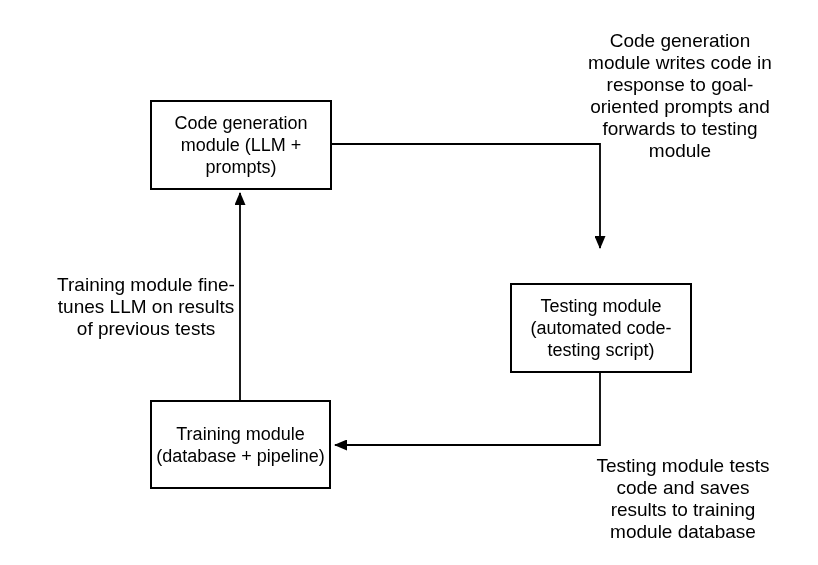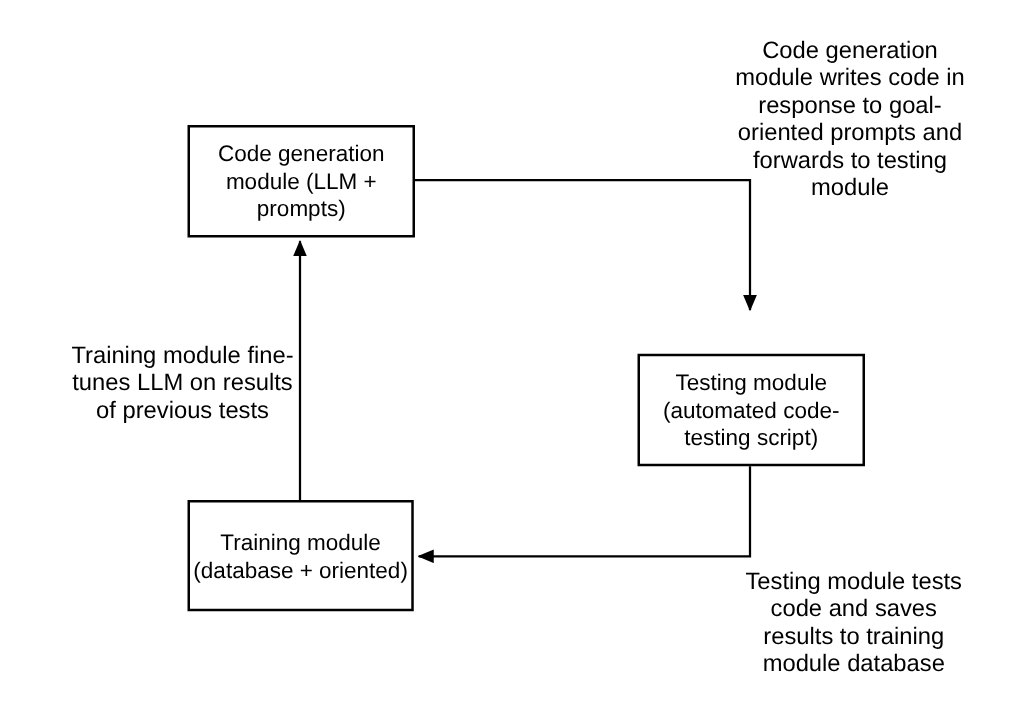--- a/index.html
+++ b/index.html
@@ -75,21 +75,21 @@
   </div>
 
   <div class="node node-testing">
     <span>Testing module
 (automated code-
 testing script)</span>
   </div>
 
   <div class="node node-training">
     <span>Training module
-(database + oriented)</span>
+(database + pipeline)</span>
   </div>
 
   <div class="annotation annotation-codegen-to-testing">Code generation
 module writes code in
 response to goal-
 oriented prompts and
 forwards to testing
 module</div>
 
   <div class="annotation annotation-training-to-codegen">Training module fine-

